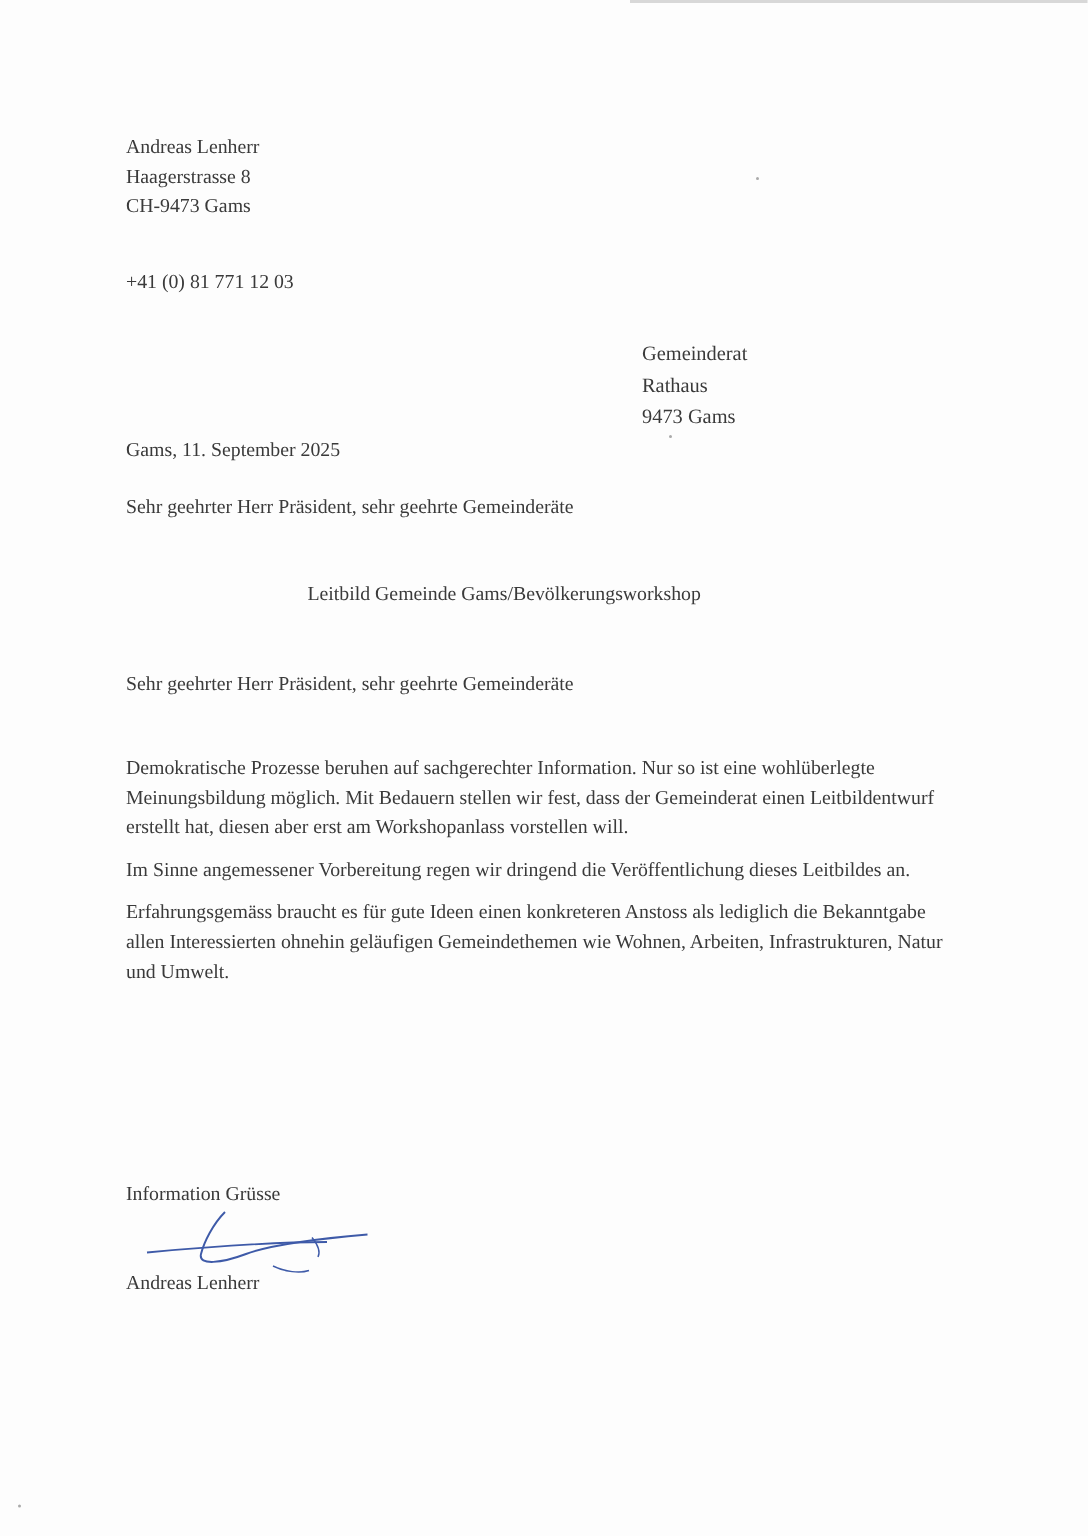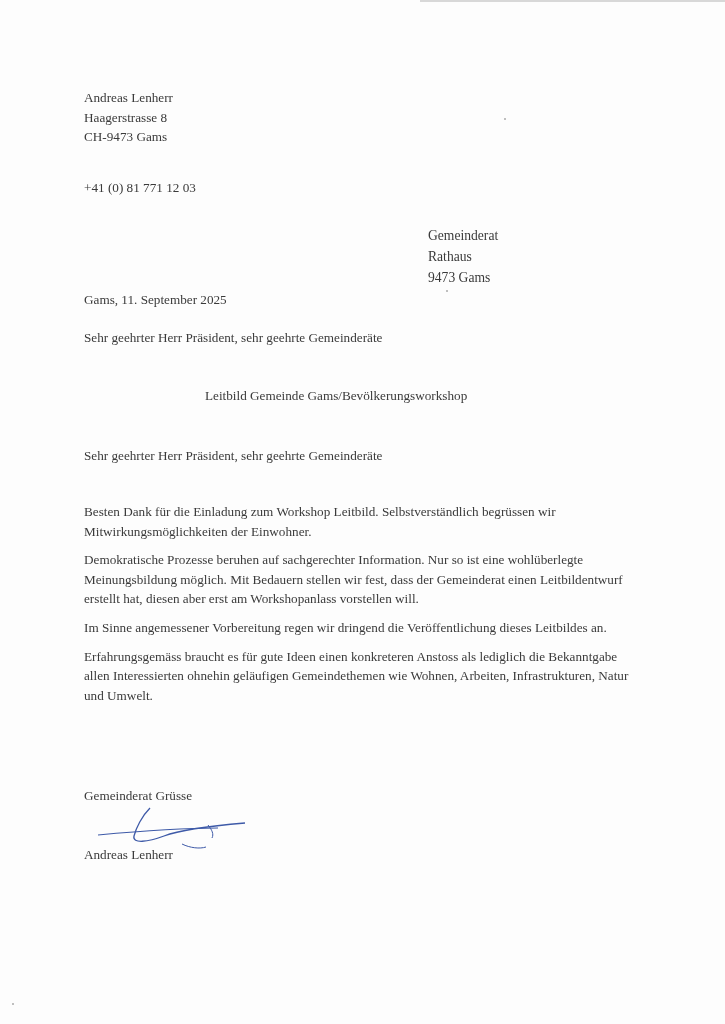--- a/index.html
+++ b/index.html
@@ -45,27 +45,26 @@
 
 <div class="abs date line">Gams, 11. September 2025</div>
 
 <div class="abs salutation1 line">Sehr geehrter Herr Präsident, sehr geehrte Gemeinderäte</div>
 
 <div class="abs subject line">Leitbild Gemeinde Gams/Bevölkerungsworkshop</div>
 
 <div class="abs salutation2 line">Sehr geehrter Herr Präsident, sehr geehrte Gemeinderäte</div>
 
 <div class="abs body">
-  <p>Besten Dank für die Einladung zum Workshop Leitbild. Selbstverständlich begrüssen wir Mitwirkungsmöglichkeiten der Einwohner.</p>
   <p>Demokratische Prozesse beruhen auf sachgerechter Information. Nur so ist eine wohlüberlegte Meinungsbildung möglich. Mit Bedauern stellen wir fest, dass der Gemeinderat einen Leitbildentwurf erstellt hat, diesen aber erst am Workshopanlass vorstellen will.</p>
   <p>Im Sinne angemessener Vorbereitung regen wir dringend die Veröffentlichung dieses Leitbildes an.</p>
   <p>Erfahrungsgemäss braucht es für gute Ideen einen konkreteren Anstoss als lediglich die Bekanntgabe allen Interessierten ohnehin geläufigen Gemeindethemen wie Wohnen, Arbeiten, Infrastrukturen, Natur und Umwelt.</p>
 </div>
 
-<div class="abs closing line">Gemeinderat Grüsse</div>
+<div class="abs closing line">Information Grüsse</div>
 
 <svg class="abs sig" width="170" height="50" viewBox="0 0 170 50">
   <path d="M60 2 C 52 10, 46 22, 44 30 C 42 38, 58 36, 74 30 C 90 24, 120 20, 155 17" fill="none" stroke="#3e5aa8" stroke-width="1.3"></path>
   <path d="M8 29 C 40 26, 90 22, 128 22" fill="none" stroke="#3e5aa8" stroke-width="1.2"></path>
   <path d="M118 19 C 122 24, 124 28, 122 32" fill="none" stroke="#3e5aa8" stroke-width="1"></path>
   <path d="M92 38 C 100 42, 110 43, 116 41" fill="none" stroke="#3e5aa8" stroke-width="1"></path>
 </svg>
 
 <div class="abs signame line">Andreas Lenherr</div>
 

